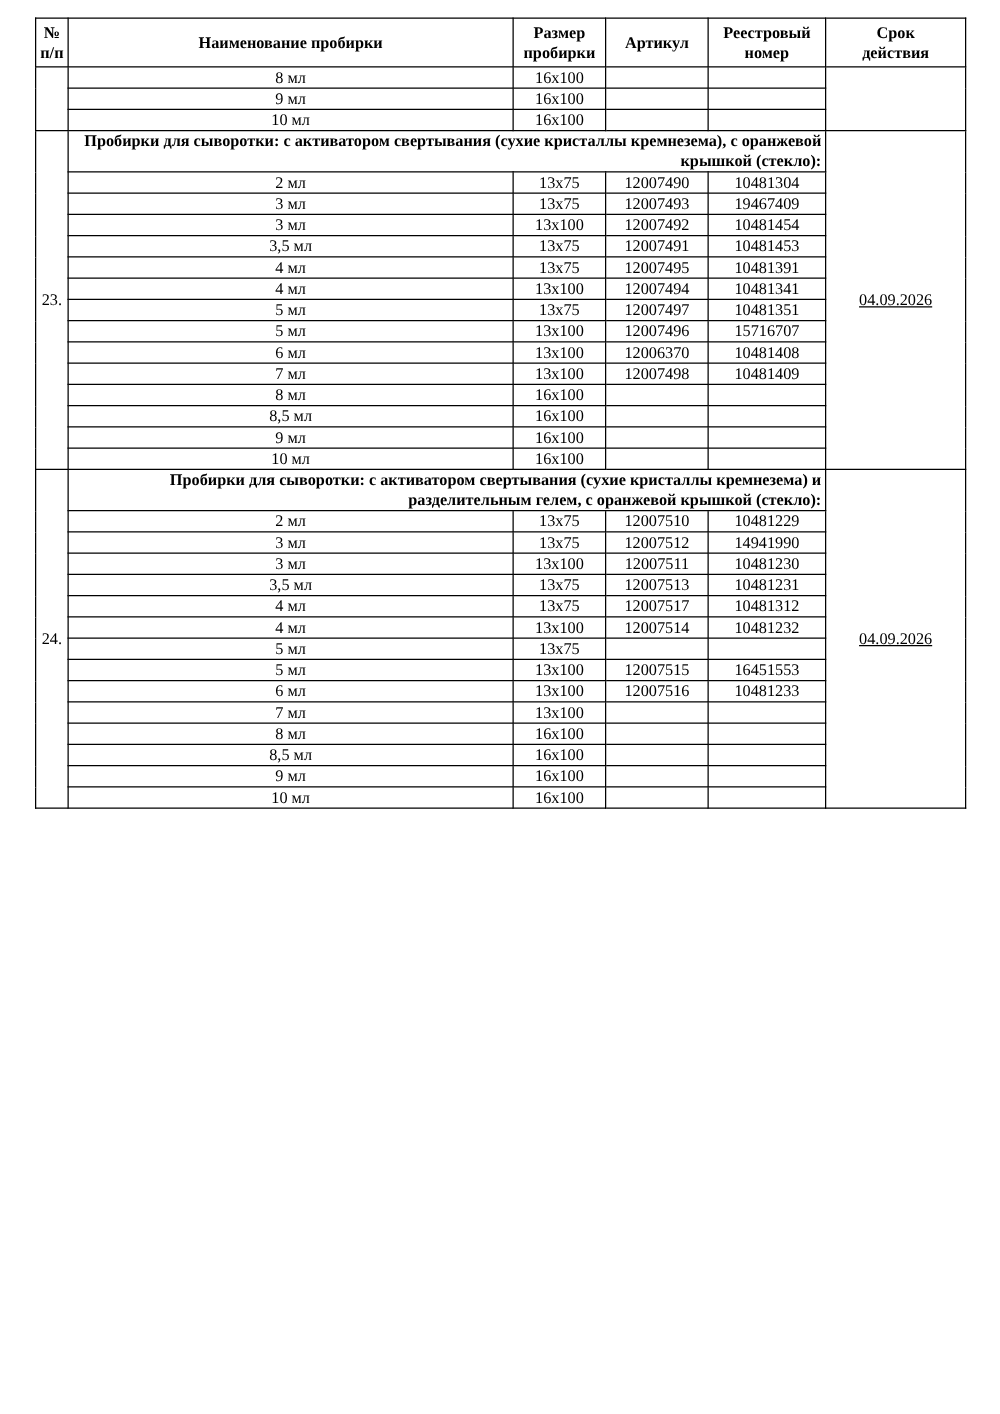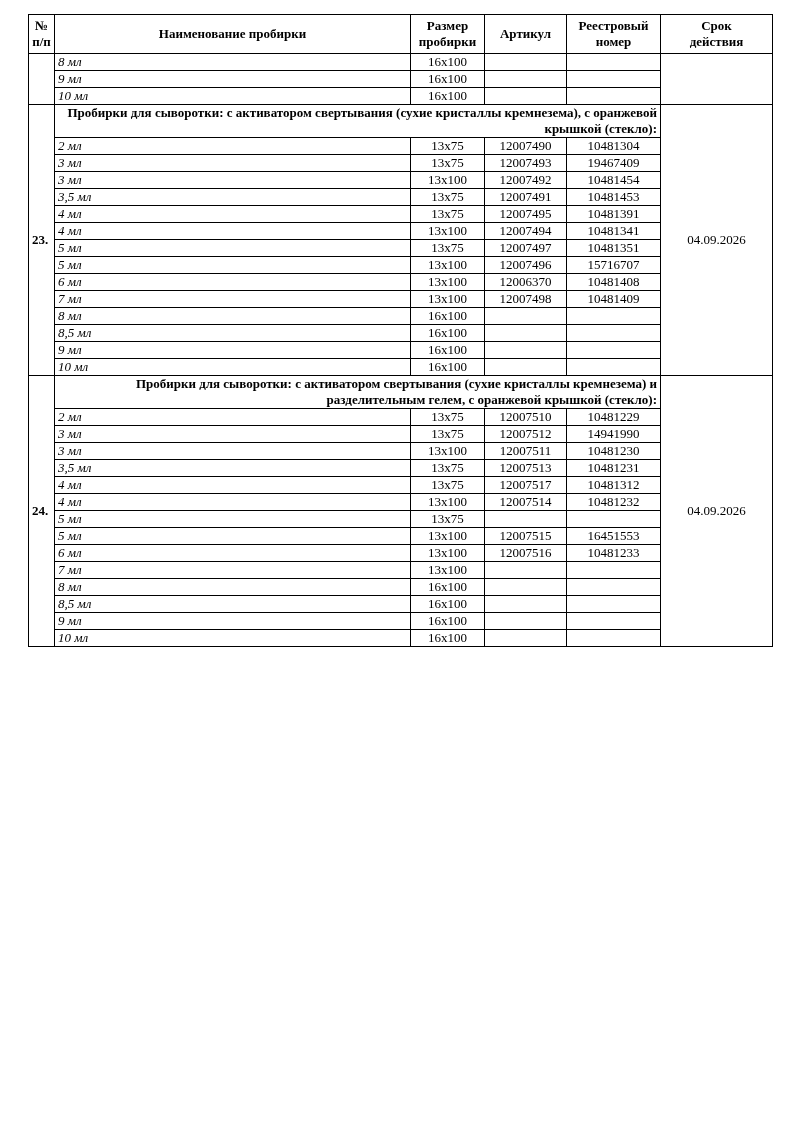--- a/index.html
+++ b/index.html
@@ -32,38 +32,37 @@
     vertical-align: middle;
   }
   table.tubes th {
     font-weight: bold;
     text-align: center;
     white-space: pre-line;
     padding: 3px 2px;
     vertical-align: middle;
   }
   td.name-cell {
-    text-align: left;
+    text-align: center;
     padding-left: 4px;
     height: 16px;
-    font-style: italic;
   }
   td.center-cell {
     text-align: center;
     height: 16px;
   }
   td.num-cell {
-    text-align: left;
+    text-align: center;
     vertical-align: top;
     padding-top: 1px;
-    font-weight: bold;
   }
   td.validity-cell {
     text-align: center;
     vertical-align: middle;
+    text-decoration: underline;
   }
   td.section-title-cell {
     font-weight: bold;
     text-align: right;
     padding: 1px 6px;
     line-height: 16px;
   }
 </style>
 </head>
 <body>

